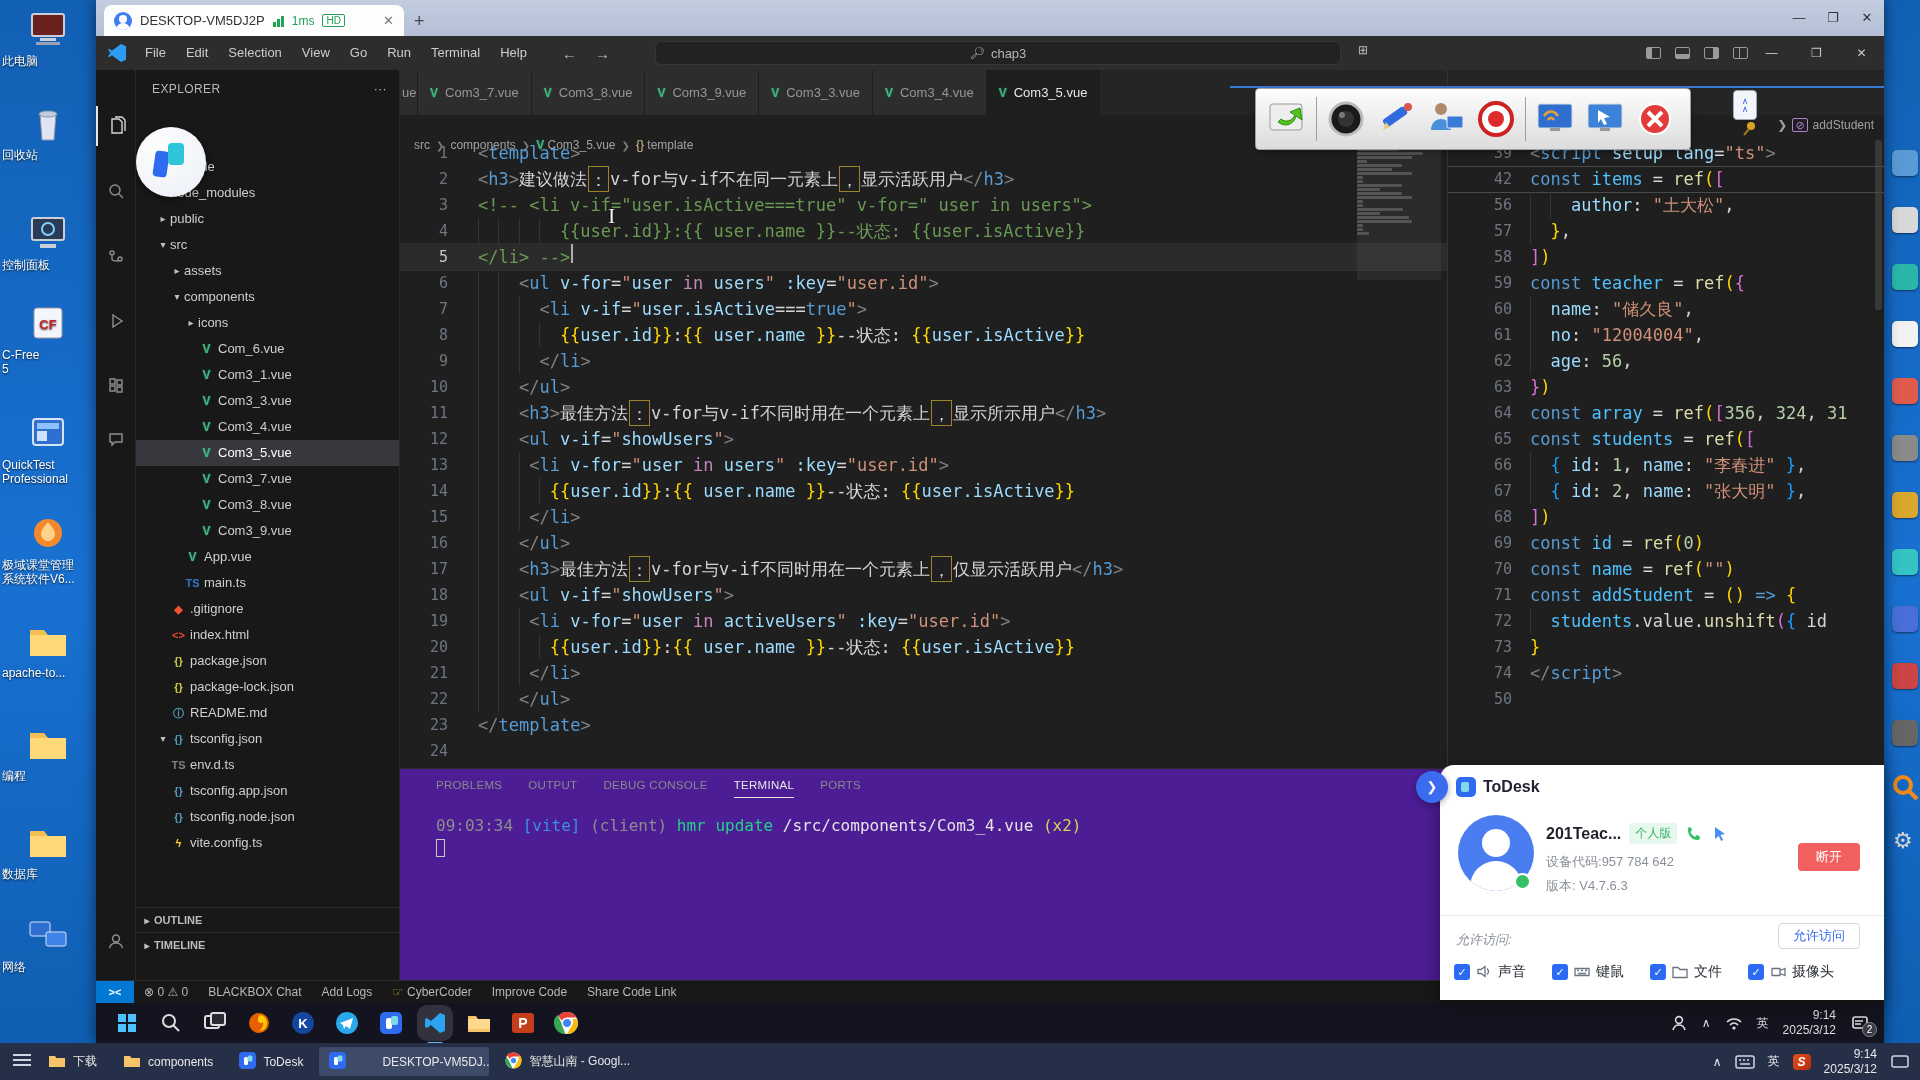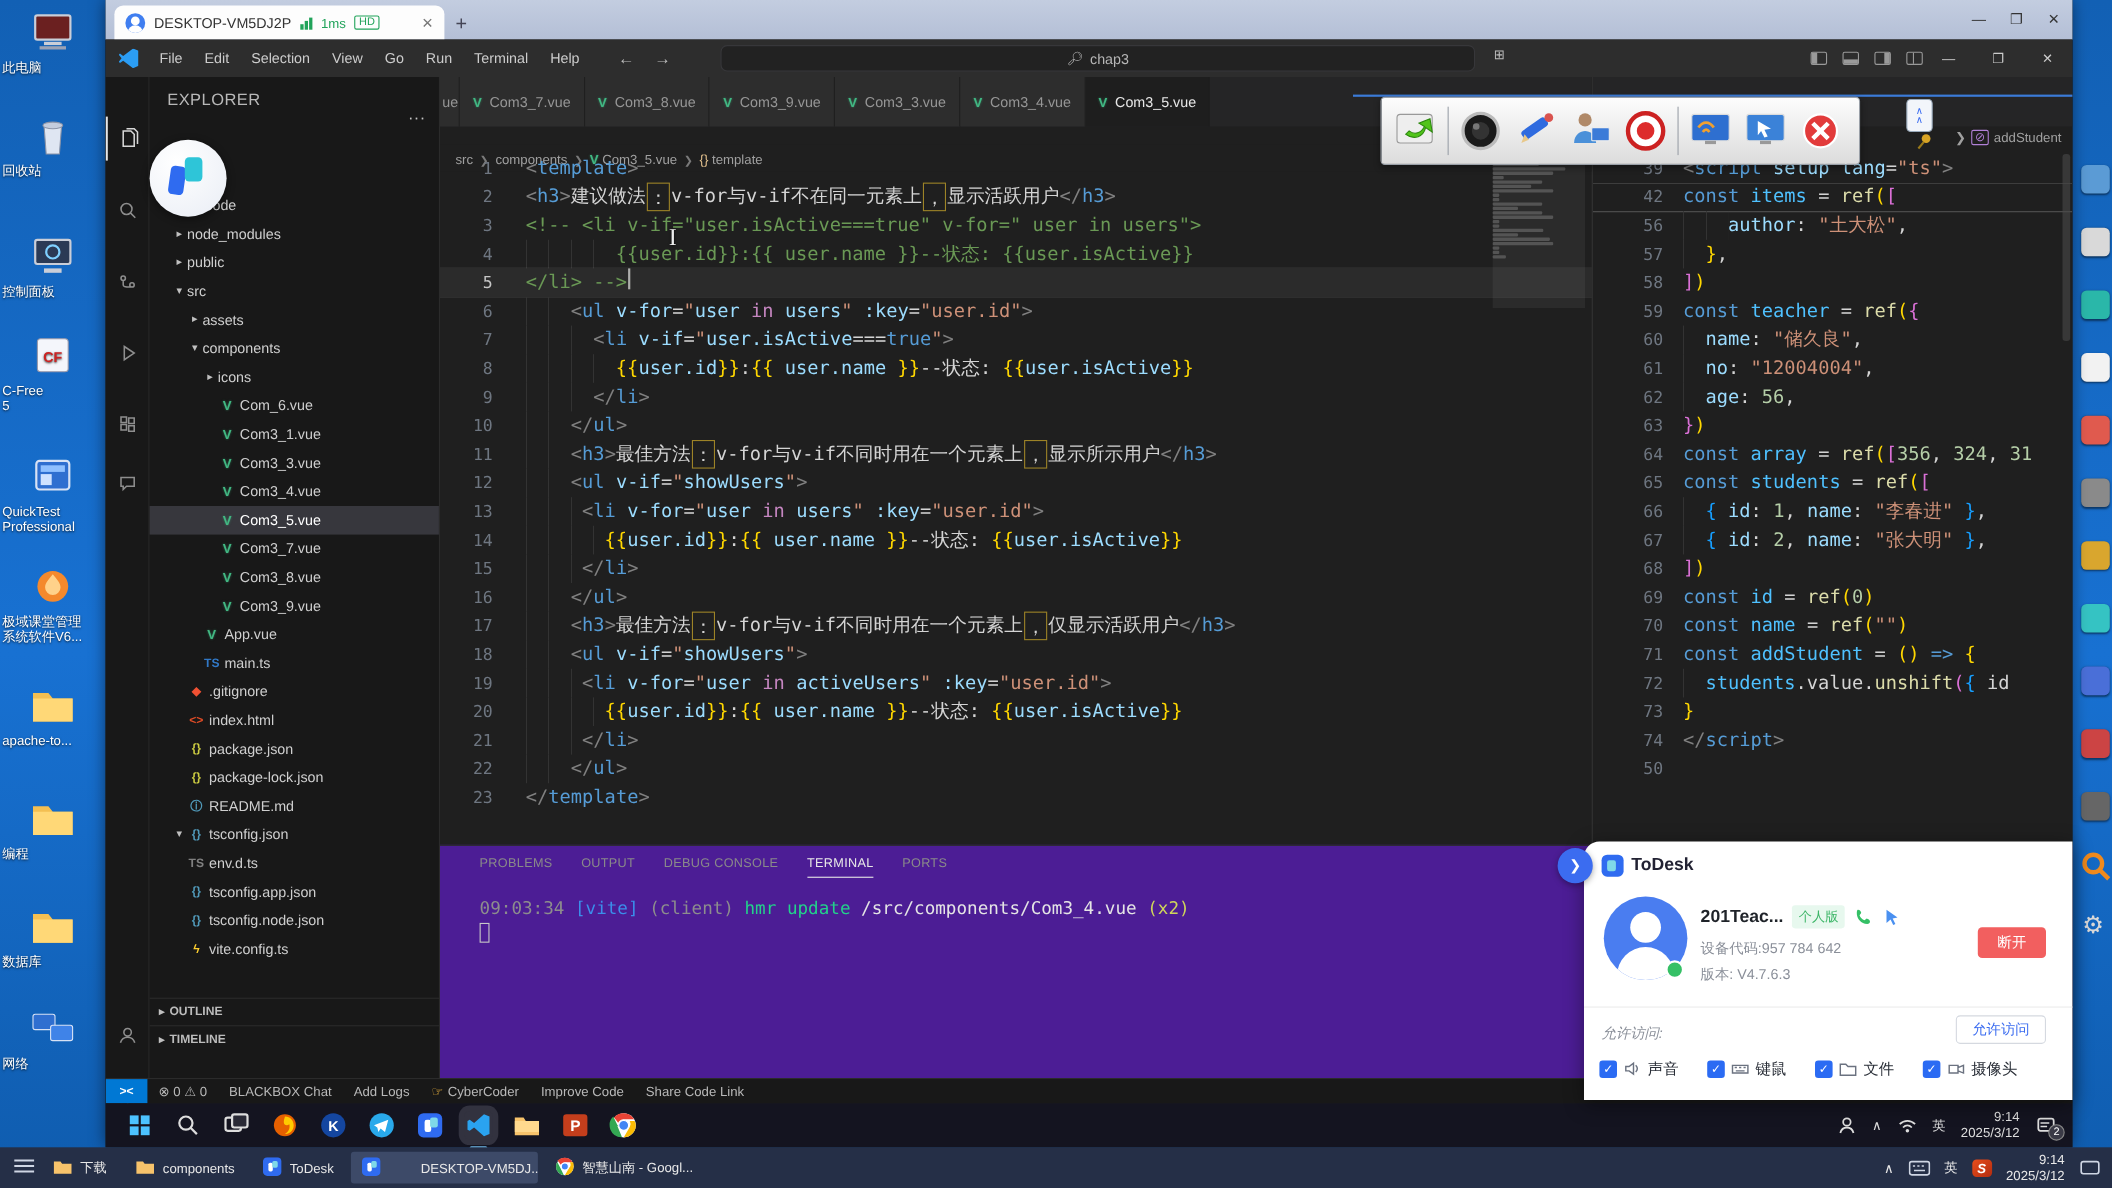--- a/index.html
+++ b/index.html
@@ -55,21 +55,21 @@
   #vsc-controls { position:absolute; right:0; top:0; display:flex; height:34px; }
   #vsc-controls span { width:45px; text-align:center; line-height:34px; color:#ccc; font-size:12px; }
 
   #activitybar { position:absolute; left:0; top:34px; width:40px; bottom:23px; background:#181818; border-right:1px solid #2b2b2b; }
   .act { position:absolute; left:0; width:40px; height:40px; display:flex; align-items:center; justify-content:center; opacity:.62; }
   .act.on { opacity:1; border-left:2px solid #e7e7e7; }
   .act svg { stroke:#d7d7d7; fill:none; stroke-width:1.4; }
 
   #sidebar { position:absolute; left:40px; top:34px; width:264px; bottom:23px; background:#181818;
     border-right:1px solid #2b2b2b; color:#ccc; }
-  #sb-head { display:flex; padding:12px 12px 6px 16px; font-size:15px; letter-spacing:.4px; color:#b8b8b8;flex-direction:column; }
+  #sb-head { display:flex; padding:12px 12px 6px 16px; font-size:12px; letter-spacing:.4px; color:#b8b8b8; }
   #sb-dots { margin-left:auto; color:#c5c5c5; }
   .trow { height:26px; line-height:26px; font-size:13px; white-space:nowrap; display:flex; align-items:center; color:#cfcfcf; }
   .trow.sel { background:#37373d; color:#fff; }
   .chev { width:14px; font-size:10px; color:#c0c0c0; text-align:center; flex:none; }
   .ficon { width:17px; flex:none; text-align:center; font-size:11px; font-weight:bold; margin-right:3px; }
   .sb-sec { position:absolute; left:0; right:0; height:25px; line-height:25px; font-size:11px; font-weight:bold;
     color:#bcbcbc; border-top:1px solid #2b2b2b; padding-left:4px; display:flex; align-items:center; }
 
   #editor-area { position:absolute; left:304px; top:34px; width:1484px; height:698px; background:#1f1f1f; }
   #group1 { position:absolute; left:0; top:0; width:1048px; height:698px; border-right:1px solid #333; overflow:hidden; }
@@ -633,20 +633,21 @@
               <div class="code-line"><span class="ln">14</span><span class="lpad"></span><span class="ind" style="width: 7ch;"></span><span class="tk-y">{{</span><span class="tk-a">user.id</span><span class="tk-y">}}</span><span class="tk-d">:</span><span class="tk-y">{{</span><span class="tk-d"> </span><span class="tk-a">user.name</span><span class="tk-d"> </span><span class="tk-y">}}</span><span class="tk-d">--状态: </span><span class="tk-y">{{</span><span class="tk-a">user.isActive</span><span class="tk-y">}}</span></div>
               <div class="code-line"><span class="ln">15</span><span class="lpad"></span><span class="ind" style="width: 5ch;"></span><span class="tk-p">&lt;/</span><span class="tk-t">li</span><span class="tk-p">&gt;</span></div>
               <div class="code-line"><span class="ln">16</span><span class="lpad"></span><span class="ind" style="width: 4ch;"></span><span class="tk-p">&lt;/</span><span class="tk-t">ul</span><span class="tk-p">&gt;</span></div>
               <div class="code-line"><span class="ln">17</span><span class="lpad"></span><span class="ind" style="width: 4ch;"></span><span class="tk-p">&lt;</span><span class="tk-t">h3</span><span class="tk-p">&gt;</span><span class="tk-d">最佳方法</span><span class="tk-bx">：</span><span class="tk-d">v-for与v-if不同时用在一个元素上</span><span class="tk-bx">，</span><span class="tk-d">仅显示活跃用户</span><span class="tk-p">&lt;/</span><span class="tk-t">h3</span><span class="tk-p">&gt;</span></div>
               <div class="code-line"><span class="ln">18</span><span class="lpad"></span><span class="ind" style="width: 4ch;"></span><span class="tk-p">&lt;</span><span class="tk-t">ul</span><span class="tk-d"> </span><span class="tk-a">v-if</span><span class="tk-d">=</span><span class="tk-s">"</span><span class="tk-a">showUsers</span><span class="tk-s">"</span><span class="tk-p">&gt;</span></div>
               <div class="code-line"><span class="ln">19</span><span class="lpad"></span><span class="ind" style="width: 5ch;"></span><span class="tk-p">&lt;</span><span class="tk-t">li</span><span class="tk-d"> </span><span class="tk-a">v-for</span><span class="tk-d">=</span><span class="tk-s">"</span><span class="tk-a">user</span><span class="tk-d"> </span><span class="tk-pk">in</span><span class="tk-d"> </span><span class="tk-a">activeUsers</span><span class="tk-s">"</span><span class="tk-d"> </span><span class="tk-a">:key</span><span class="tk-d">=</span><span class="tk-s">"user.id"</span><span class="tk-p">&gt;</span></div>
               <div class="code-line"><span class="ln">20</span><span class="lpad"></span><span class="ind" style="width: 7ch;"></span><span class="tk-y">{{</span><span class="tk-a">user.id</span><span class="tk-y">}}</span><span class="tk-d">:</span><span class="tk-y">{{</span><span class="tk-d"> </span><span class="tk-a">user.name</span><span class="tk-d"> </span><span class="tk-y">}}</span><span class="tk-d">--状态: </span><span class="tk-y">{{</span><span class="tk-a">user.isActive</span><span class="tk-y">}}</span></div>
               <div class="code-line"><span class="ln">21</span><span class="lpad"></span><span class="ind" style="width: 5ch;"></span><span class="tk-p">&lt;/</span><span class="tk-t">li</span><span class="tk-p">&gt;</span></div>
               <div class="code-line"><span class="ln">22</span><span class="lpad"></span><span class="ind" style="width: 4ch;"></span><span class="tk-p">&lt;/</span><span class="tk-t">ul</span><span class="tk-p">&gt;</span></div>
               <div class="code-line"><span class="ln">23</span><span class="lpad"></span><span class="tk-p">&lt;/</span><span class="tk-t">template</span><span class="tk-p">&gt;</span></div>
+              <div class="code-line"><span class="ln">24</span><span class="lpad"></span></div>
             </div>
           <div id="minimap">
               <div class="slider"></div>
               <div id="mm-lines" style="padding-top:4px">
                 <div class="mm-line" style="width: 11px;"></div>
                 <div class="mm-line" style="width: 41.8px;"></div>
                 <div class="mm-line" style="width: 66px;"></div>
                 <div class="mm-line" style="width: 55px;"></div>
                 <div class="mm-line" style="width: 9.9px;"></div>
                 <div class="mm-line" style="width: 45.1px;"></div>

